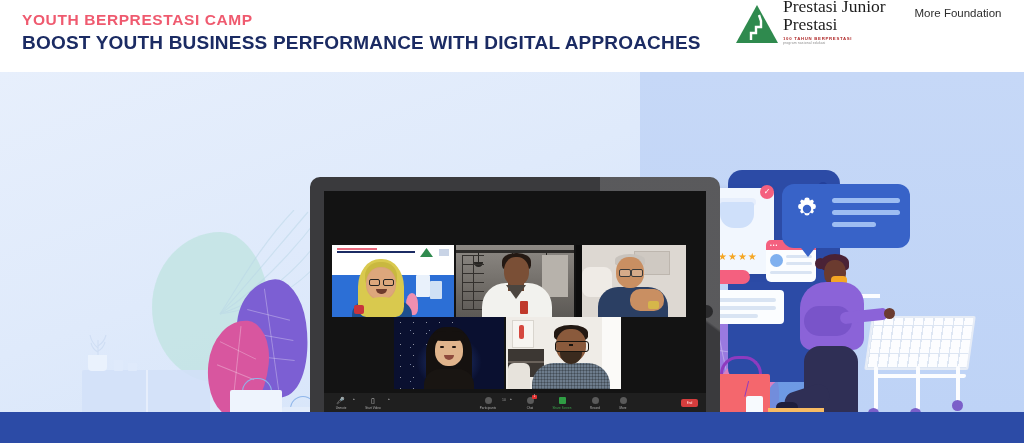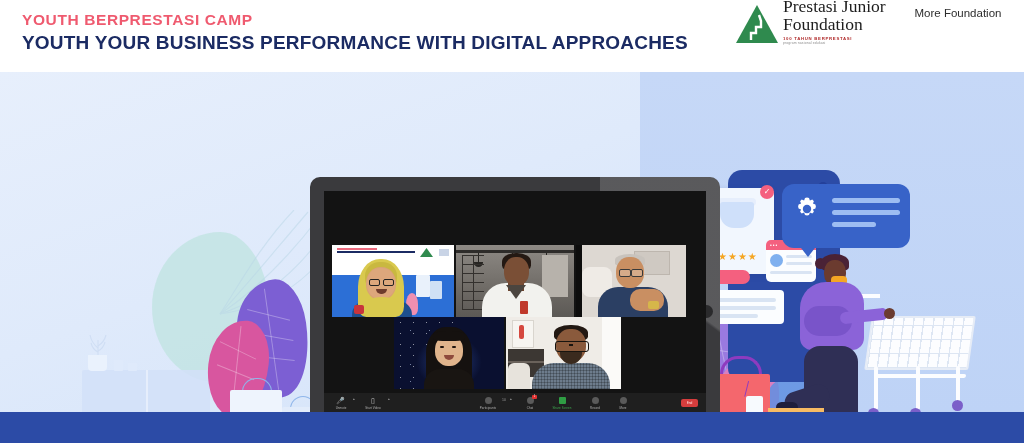--- a/index.html
+++ b/index.html
@@ -234,31 +234,31 @@
 </style>
 </head>
 <body>
 
 <div id="stage">
 
   <div id="header">
 
     <div id="title-block">
       <div id="kicker">YOUTH BERPRESTASI CAMP</div>
-      <div id="headline">YOUTH YOUR BUSINESS PERFORMANCE WITH DIGITAL APPROACHES</div>
+      <div id="headline">BOOST YOUTH BUSINESS PERFORMANCE WITH DIGITAL APPROACHES</div>
     </div>
 
     <div id="pji-logo">
       <svg id="pji-mark" viewBox="0 0 44 44">
         <polygon points="22,3 43,41 1,41" fill="#2f8a4e"></polygon>
         <path d="M16 38 L16 31 L21 31 L21 25 L26 25 L26 19 L24 13" stroke="#ffffff" stroke-width="2.4" fill="none"></path>
       </svg>
       <div id="pji-text">
         <div class="pji-l1">Prestasi Junior</div>
-        <div class="pji-l2">Foundation</div>
+        <div class="pji-l2">Prestasi</div>
         <div class="pji-l3">100 TAHUN BERPRESTASI</div>
         <div class="pji-l4">program nasional edukasi</div>
       </div>
     </div>
 
     <div id="citi-logo">
       <div id="citi-found">More Foundation</div>
     </div>
   </div>
 

